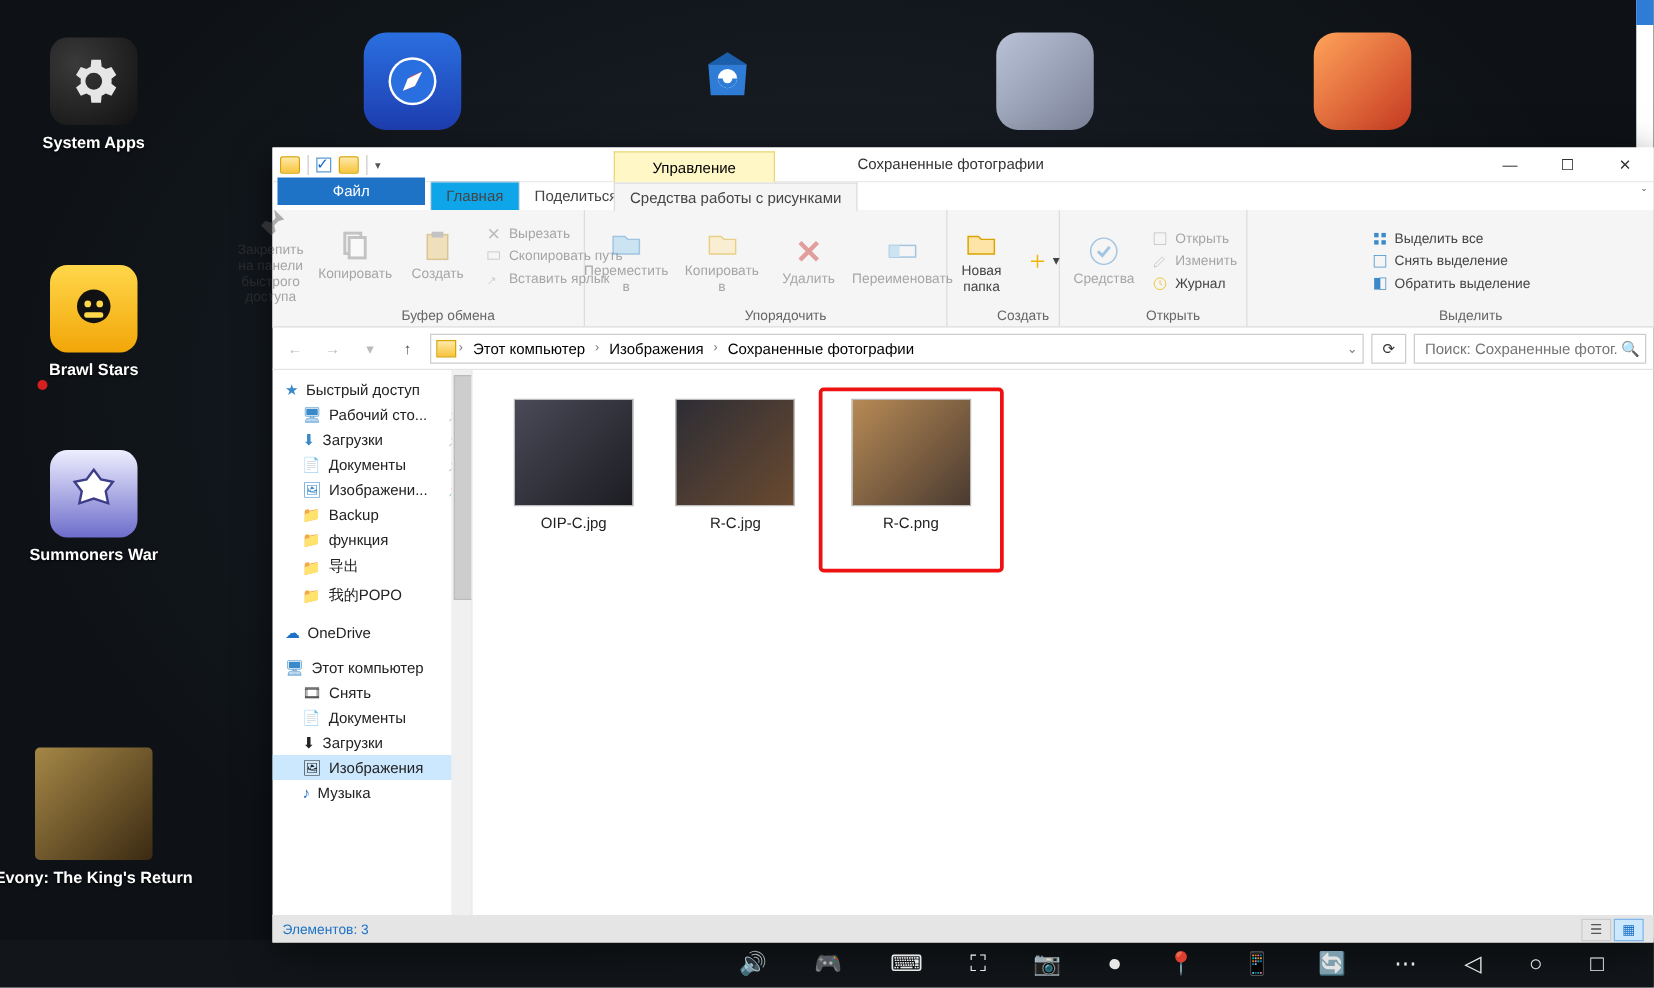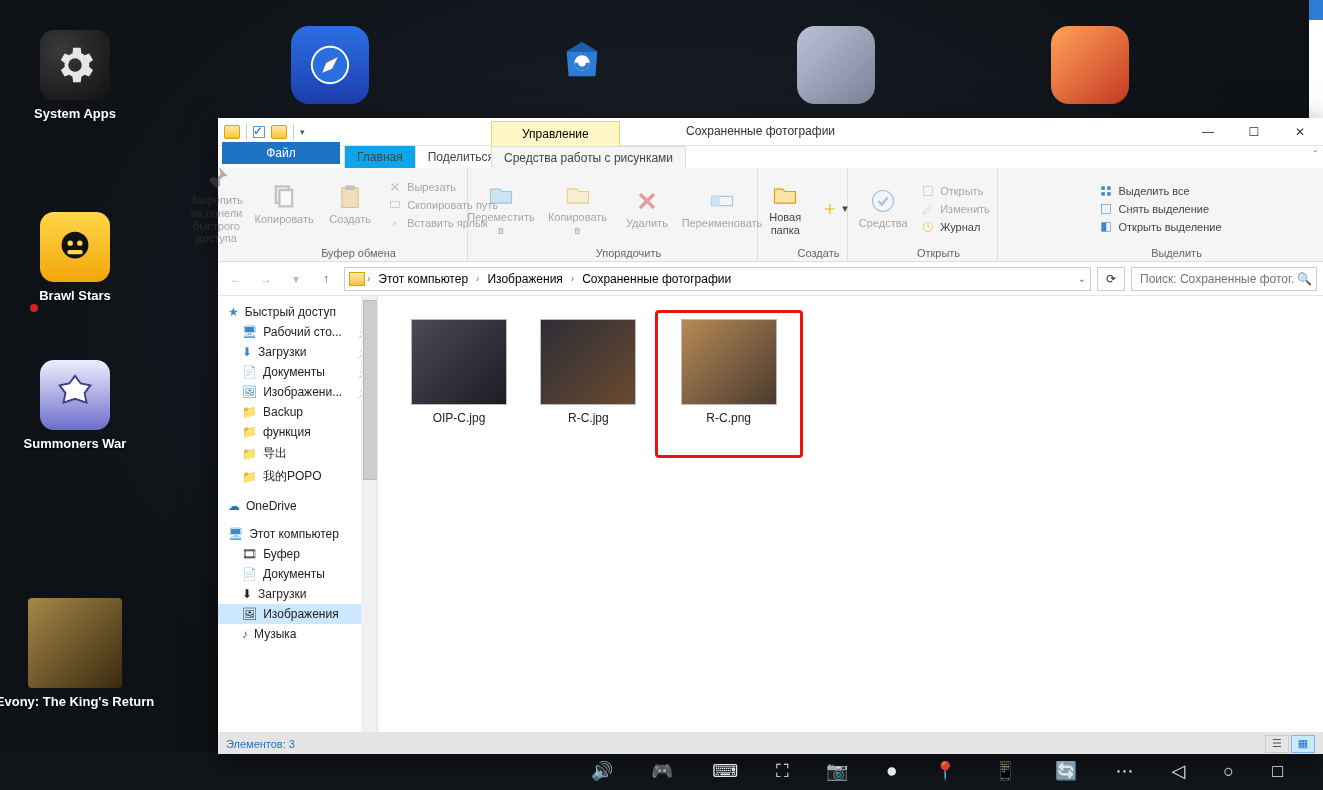--- a/index.html
+++ b/index.html
@@ -342,21 +342,21 @@
                 <svg viewBox="0 0 24 24">
                   <rect x="4" y="4" width="16" height="16" fill="none" stroke="#3a89c9"></rect>
                 </svg>
                 <span>Снять выделение</span>
               </div>
             <div class="mi">
                 <svg viewBox="0 0 24 24">
                   <rect x="4" y="4" width="8" height="16" fill="#3a89c9"></rect>
                   <rect x="12" y="4" width="8" height="16" fill="none" stroke="#3a89c9"></rect>
                 </svg>
-                <span>Открыть выделение</span>
+                <span>Обратить выделение</span>
               </div>
           </div>
         </div>
         <div class="glabel">Выделить</div>
       </div>
     </div>
 
     <div class="addr-row">
       <div class="navbtn d">←</div>
       <div class="navbtn d">→</div>
@@ -428,21 +428,21 @@
             <span style="color:#1e73c7">☁</span>
             <span>OneDrive</span>
           </div>
         <div style="height:8px"></div>
         <div class="np-section">
             <span style="color:#3a89c9">🖥</span>
             <span>Этот компьютер</span>
           </div>
         <div class="npitem">
             <span>🎞</span>
-            <span>Буфер</span>
+            <span>Снять</span>
           </div>
         <div class="npitem">
             <span>📄</span>
             <span>Документы</span>
           </div>
         <div class="npitem">
             <span>⬇</span>
             <span>Загрузки</span>
           </div>
         <div class="npitem selected">

